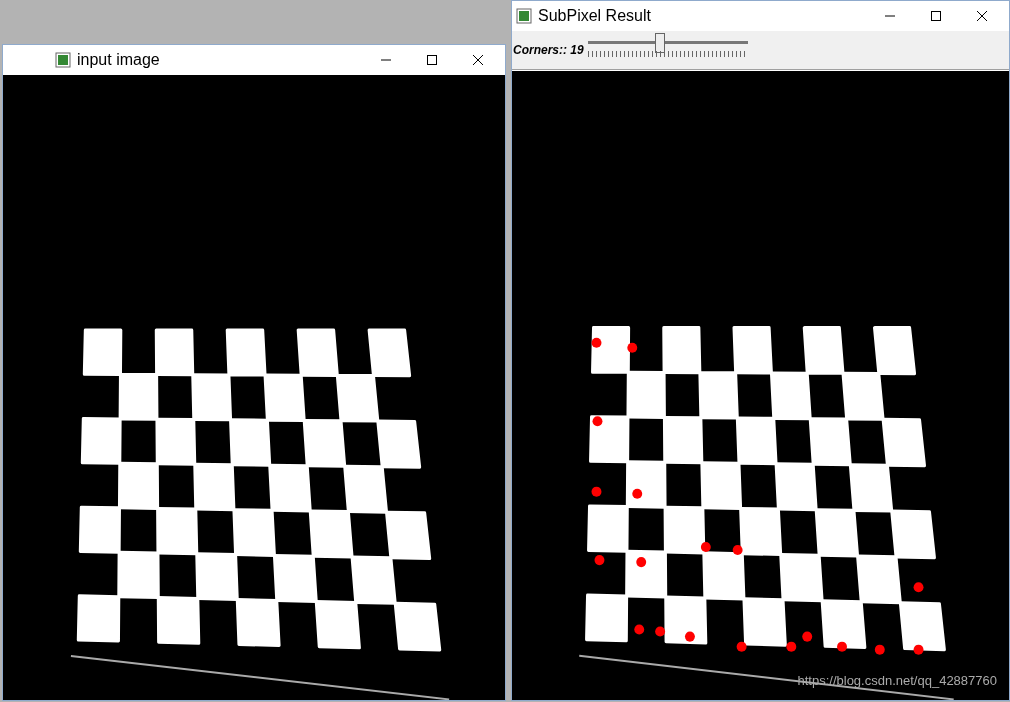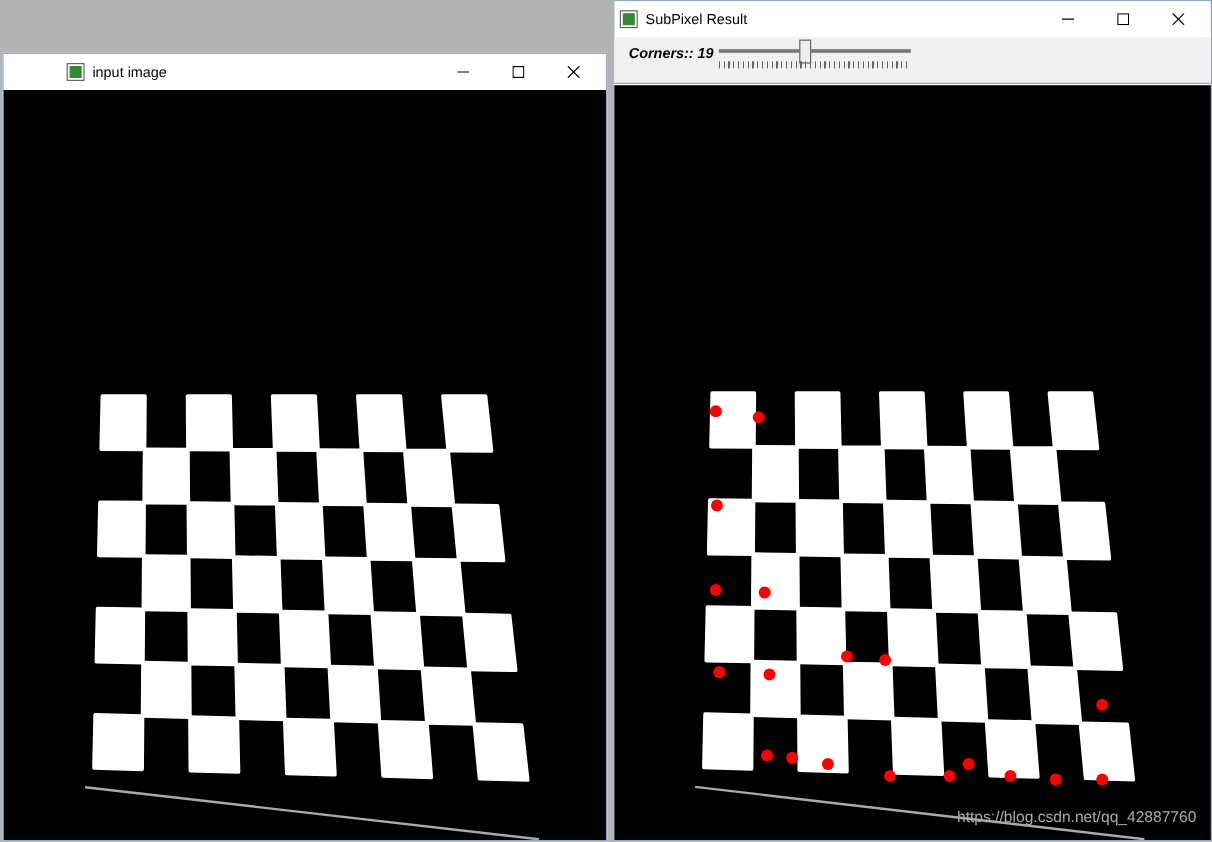--- a/index.html
+++ b/index.html
@@ -16,21 +16,21 @@
     position: absolute;
     background: #fff;
     border: 1px solid #8faacc;
     box-sizing: border-box;
   }
   .titlebar {
     height: 30px;
     display: flex;
     align-items: center;
     padding: 0 4px;
-    font-size: 12px;
+    font-size: 16px;
     color: #000;
     position: relative;
     box-sizing: border-box;
   }
   .title-icon {
     width: 16px;
     height: 16px;
     margin-right: 6px;
     display: inline-block;
   }
@@ -60,22 +60,23 @@
     right: 0;
     bottom: 0;
     background: #000;
     overflow: hidden;
   }
 
   
   .trackbar-panel {
     background: #f0f0f0;
     border-bottom: 1px solid #a0a0a0;
-    padding: 6px 12px 6px 12px;
+    padding: 6px 12px 6px 1px;
     display: flex;
+    align-items: center;
     font-size: 12px;
     box-sizing: border-box;
   }
   .trackbar-label {
     font-style: italic;
     font-weight: bold;
     white-space: pre;
   }
   .slider-wrap {
     flex: 0 0 160px;

